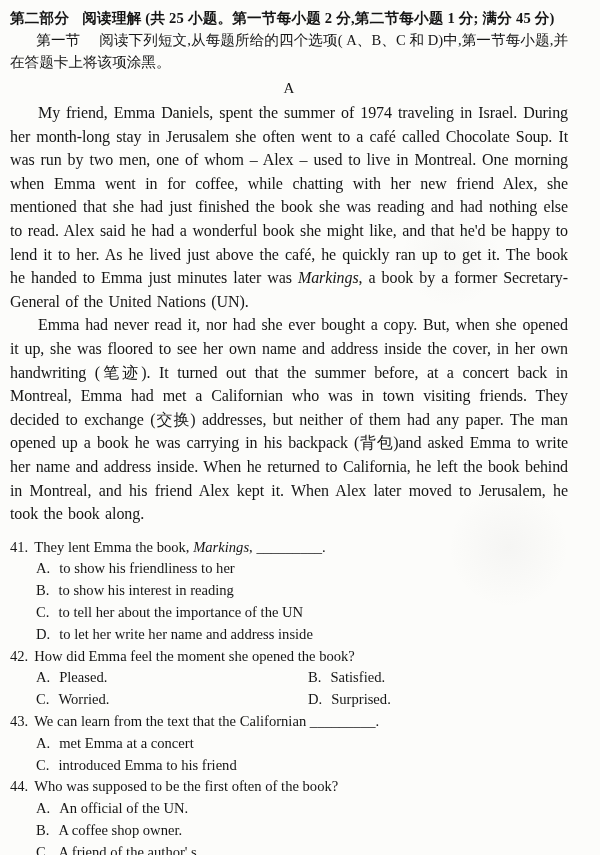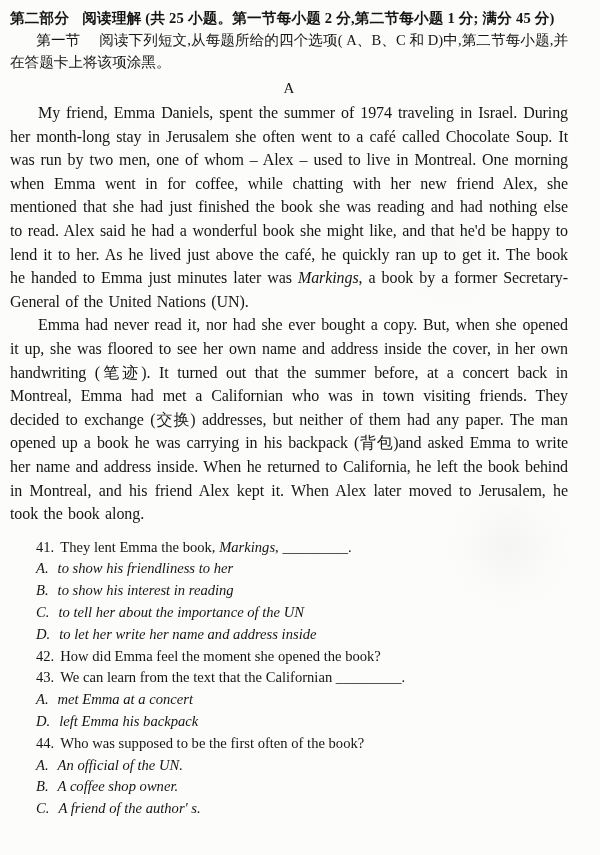--- a/index.html
+++ b/index.html
@@ -48,37 +48,37 @@
     text-indent: 1.75em;
     letter-spacing: -0.1px;
     word-spacing: 1.5px;
   }
   .questions {
     margin-top: 11px;
     font-size: 14.6px;
     line-height: 21.8px;
   }
   .q-stem { margin: 0; }
-  .q-num { margin-right: 6px; margin-left: 26px; }
-  .opts { padding-left: 26px; font-style: italic; }
+  .q-num { margin-right: 6px; }
+  .opts { padding-left: 26px; }
   .opts.two-col {
     display: grid;
     grid-template-columns: 272px 1fr;
   }
   .opt { margin: 0; }
   .olabel { margin-right: 9px; }
 </style>
 </head>
 <body>
 
 <div class="page">
 
   <p class="part-title"><span class="part-label">第二部分</span><span>阅读理解 (共 25 小题。第一节每小题 2 分,第二节每小题 1 分; 满分 45 分)</span></p>
 
-  <p class="instruction"><span class="sec-label">第一节</span><span>阅读下列短文,从每题所给的四个选项( A、B、C 和 D)中,第二节每小题,并在答题卡上将该项涂黑。</span></p>
+  <p class="instruction"><span class="sec-label">第一节</span><span>阅读下列短文,从每题所给的四个选项( A、B、C 和 D)中,第一节每小题,并在答题卡上将该项涂黑。</span></p>
 
   <div class="passage-label">A</div>
 
   <p class="para"><span>My friend, Emma Daniels, spent the summer of 1974 traveling in Israel. During her month-long stay in Jerusalem she often went to a café called Chocolate Soup. It was run by two men, one of whom – Alex – used to live in Montreal. One morning when Emma went in for coffee, while chatting with her new friend Alex, she mentioned that she had just finished the book she was reading and had nothing else to read. Alex said he had a wonderful book she might like, and that he'd be happy to lend it to her. As he lived just above the café, he quickly ran up to get it. The book he handed to Emma just minutes later was </span><i>Markings</i><span>, a book by a former Secretary-General of the United Nations (UN).</span></p>
 
   <p class="para">Emma had never read it, nor had she ever bought a copy. But, when she opened it up, she was floored to see her own name and address inside the cover, in her own handwriting (笔迹). It turned out that the summer before, at a concert back in Montreal, Emma had met a Californian who was in town visiting friends. They decided to exchange (交换) addresses, but neither of them had any paper. The man opened up a book he was carrying in his backpack (背包)and asked Emma to write her name and address inside. When he returned to California, he left the book behind in Montreal, and his friend Alex kept it. When Alex later moved to Jerusalem, he took the book along.</p>
 
   <div class="questions">
 
     <div class="question">
@@ -86,27 +86,33 @@
       <div class="opts">
         <p class="opt"><span class="olabel">A.</span><span>to show his friendliness to her</span></p>
         <p class="opt"><span class="olabel">B.</span><span>to show his interest in reading</span></p>
         <p class="opt"><span class="olabel">C.</span><span>to tell her about the importance of the UN</span></p>
         <p class="opt"><span class="olabel">D.</span><span>to let her write her name and address inside</span></p>
       </div>
     </div>
 
     <div class="question">
       <p class="q-stem"><span class="q-num">42.</span><span>How did Emma feel the moment she opened the book?</span></p>
+      <div class="opts two-col">
+        <p class="opt"><span class="olabel">A.</span><span>Pleased.</span></p>
+        <p class="opt"><span class="olabel">B.</span><span>Satisfied.</span></p>
+        <p class="opt"><span class="olabel">C.</span><span>Worried.</span></p>
+        <p class="opt"><span class="olabel">D.</span><span>Surprised.</span></p>
+      </div>
     </div>
 
     <div class="question">
       <p class="q-stem"><span class="q-num">43.</span><span>We can learn from the text that the Californian _________.</span></p>
       <div class="opts">
         <p class="opt"><span class="olabel">A.</span><span>met Emma at a concert</span></p>
-        <p class="opt"><span class="olabel">D.</span><span>left Emma his backpack</span></p>
+        <p class="opt"><span class="olabel">C.</span><span>introduced Emma to his friend</span></p>
       </div>
     </div>
 
     <div class="question">
       <p class="q-stem"><span class="q-num">44.</span><span>Who was supposed to be the first often of the book?</span></p>
       <div class="opts">
         <p class="opt"><span class="olabel">A.</span><span>An official of the UN.</span></p>
         <p class="opt"><span class="olabel">B.</span><span>A coffee shop owner.</span></p>
         <p class="opt"><span class="olabel">C.</span><span>A friend of the author' s.</span></p>
 

